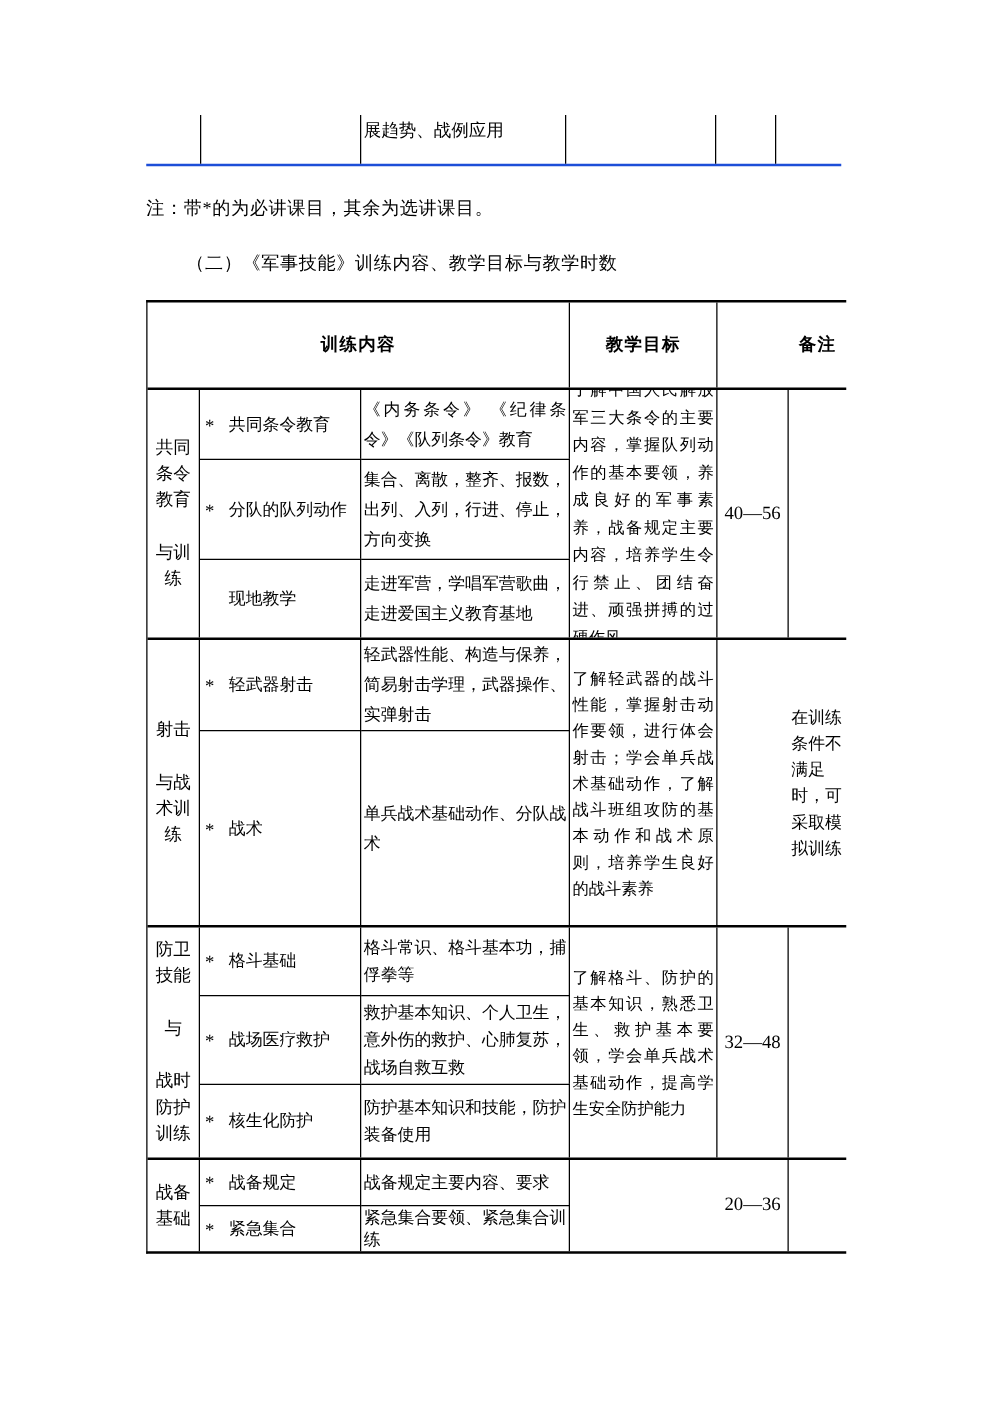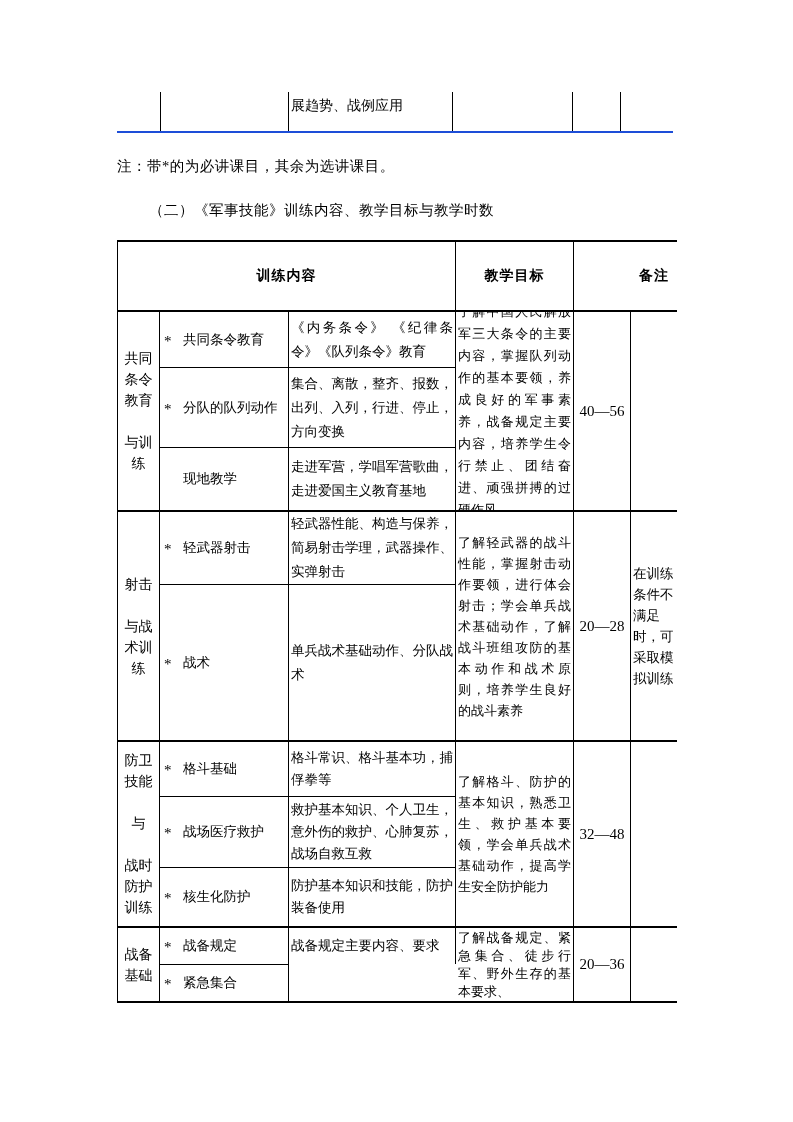--- a/index.html
+++ b/index.html
@@ -156,21 +156,20 @@
       <div class="cell name rt" style="grid-column:2;grid-row:2">
         <span class="star">*</span>
         <span>战术</span>
       </div>
       <div class="cell cont rt" style="grid-column:3;grid-row:2">
         <div class="jt">单兵战术基础动作、分队战术</div>
       </div>
       <div class="cell goal" style="grid-column:4;grid-row:1/-1">
         <div class="jt" style="line-height:21px">了解轻武器的战斗性能，掌握射击动作要领，进行体会射击；学会单兵战术基础动作，了解战斗班组攻防的基本动作和战术原则，培养学生良好的战斗素养</div>
       </div>
-      <div class="cell hours" style="grid-column:5;grid-row:1/-1">20—28</div>
       <div class="cell remark norr" style="grid-column:6;grid-row:1/-1">
         <div class="jt">在训练条件不满足时，可采取模拟训练</div>
       </div>
     </div>
 
     <div class="sec" style="grid-template-rows:54px 71px 59px">
       <div class="cell cat" style="grid-column:1;grid-row:1/-1">防卫
 技能
 
 与
@@ -215,22 +214,22 @@
         <span class="star">*</span>
         <span>战备规定</span>
       </div>
       <div class="cell cont" style="grid-column:3;grid-row:1">
         <div class="jt" style="line-height:18px">战备规定主要内容、要求</div>
       </div>
       <div class="cell name rt" style="grid-column:2;grid-row:2">
         <span class="star">*</span>
         <span>紧急集合</span>
       </div>
-      <div class="cell goal" style="grid-column:4;grid-row:1/-1">
-        <div class="jt" style="line-height:18px">了解战备规定、紧急集合、徒步行军、野外生存的基本要求、</div>
+      <div class="cell cont rt" style="grid-column:3;grid-row:2">
+        <div class="jt" style="line-height:18px">紧急集合要领、紧急集合训练</div>
       </div>
       <div class="cell hours" style="grid-column:5;grid-row:1/-1">20—36</div>
       <div class="cell remark norr" style="grid-column:6;grid-row:1/-1">
         <div class="jt"></div>
       </div>
     </div>
 
   </div>
 </div>
 

